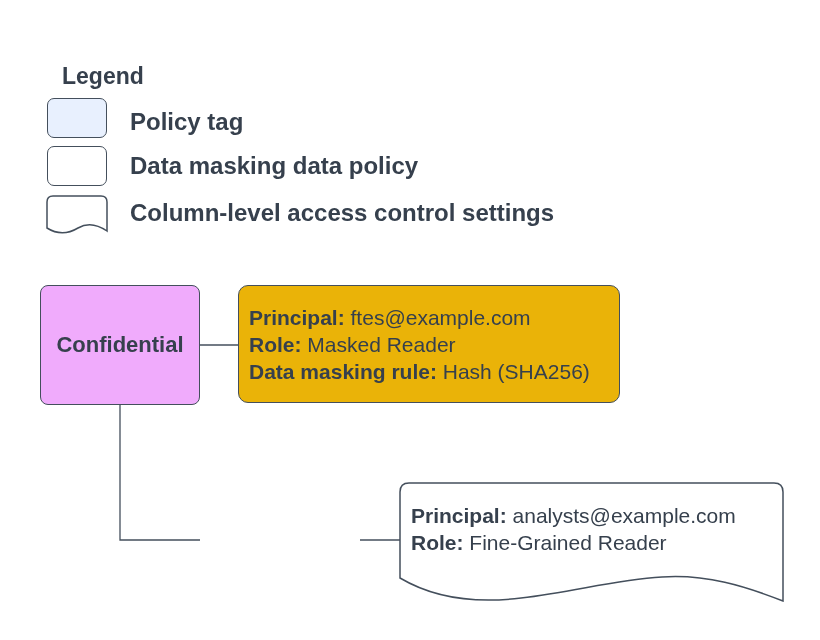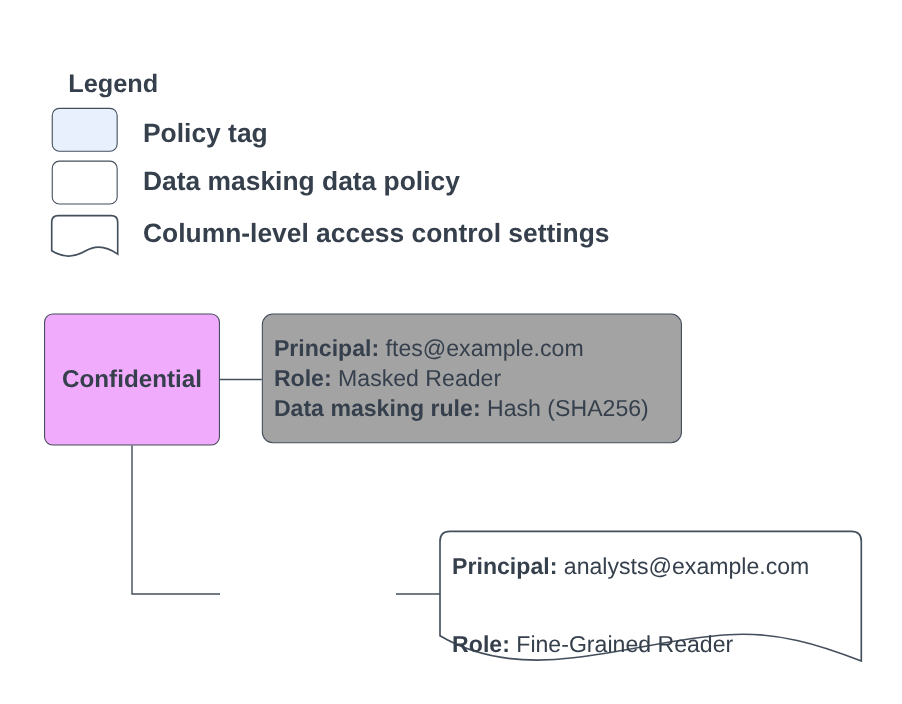--- a/index.html
+++ b/index.html
@@ -62,41 +62,40 @@
     font-size: 22px;
     font-weight: bold;
     color: #36404d;
   }
   .tag-confidential { left: 40px;  top: 285px; }
   .tag-financial    { left: 200px; top: 480px; }
   .policy-card {
     position: absolute;
     left: 238px; top: 285px;
     width: 382px; height: 118px;
-    background: #a3a3a3;
+    background: #eab308;
     border: 1.5px solid #444f5c;
     border-radius: 10px;
     display: flex;
     flex-direction: column;
     justify-content: center;
     padding-left: 10px;
   }
   .card-line {
     font-size: 21px;
     line-height: 27px;
     color: #36404d;
     white-space: nowrap;
   }
   .card-line .b { font-weight: bold; }
   .acl-card-text {
     position: absolute;
     left: 411px; top: 502px;
     display: flex;
     flex-direction: column;
-    gap: 44px;
   }
 </style>
 </head>
 <body>
 
 <div class="canvas">
 
   <svg class="svg-layer" viewBox="0 0 820 640">
 
     <path d="M 53 196 L 101 196 Q 107 196 107 202 L 107 231

